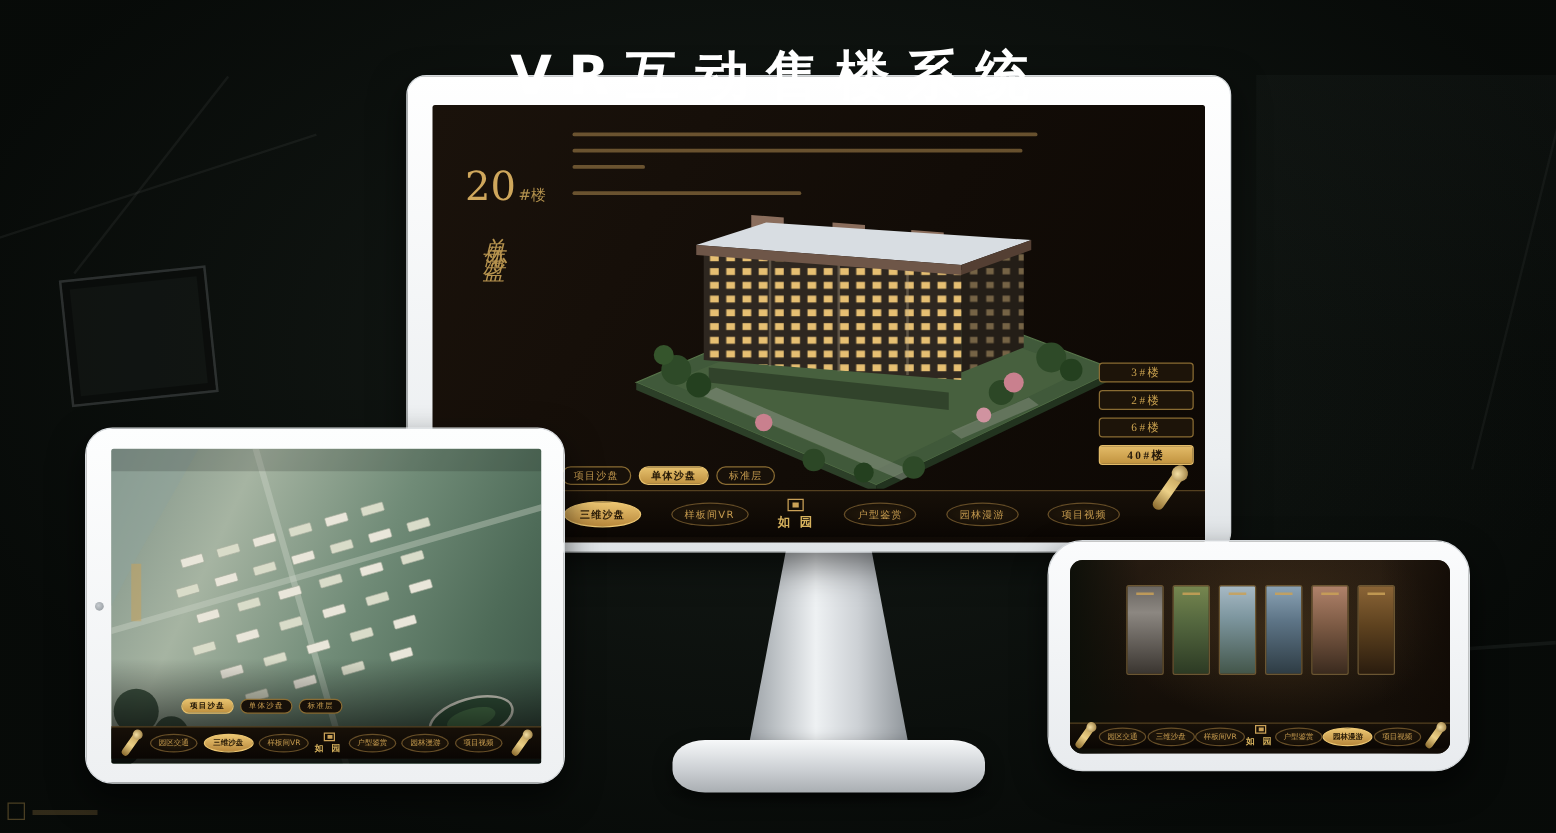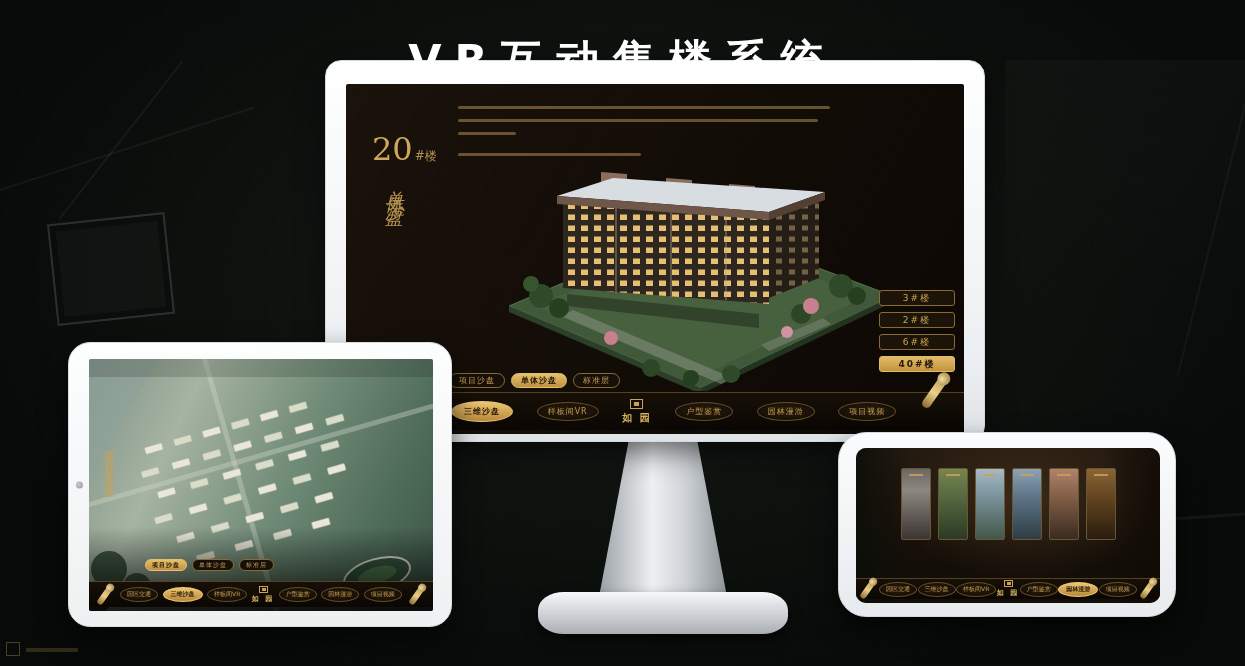--- a/index.html
+++ b/index.html
@@ -55,21 +55,21 @@
   .hero-vert { writing-mode:vertical-rl; font-family:"DejaVu Serif","Liberation Serif",serif;
     font-size:18px; letter-spacing:6px; color:#b5924e; margin-top:8px; margin-left:10px; font-style:italic; }
 
   .intro { position:absolute; left:112px; top:22px; }
   .intro i { display:block; height:3px; background:rgba(190,150,85,.5); margin-bottom:10px; border-radius:2px; }
   .intro .w1{width:372px;} .intro .w2{width:360px;} .intro .w3{width:58px;}
   .intro .w4{width:183px; margin-top:18px;}
 
   .building { position:absolute; left:155px; top:62px; }
 
-  .floor-btns { position:absolute; left:533px; top:206px; width:76px; }
+  .floor-btns { position:absolute; left:533px; top:206px; width:76px;font-family:Liberation Serif, serif; }
   .floor-btn { display:block; width:100%; height:16px; margin-bottom:6px; cursor:pointer;
     background:#1d1409; border:1px solid #8a6c33; border-radius:3px;
     color:#cda450; font-size:9px; line-height:13px; letter-spacing:2px; text-align:center;
     font-family:inherit; }
   .floor-btn.active { background:linear-gradient(180deg,#e3bb68,#c1933f); color:#23180a;
     border-color:#e3bb68; font-weight:bold; }
 
   .view-tabs { position:absolute; left:103px; top:289px; display:flex; gap:6px; }
   .pill { height:15px; padding:0 9px; line-height:13px; font-size:8px; letter-spacing:1px; cursor:pointer;
     color:#c59a4e; background:#171009; border:1px solid #8a6c33; border-radius:8px; font-family:inherit; }

